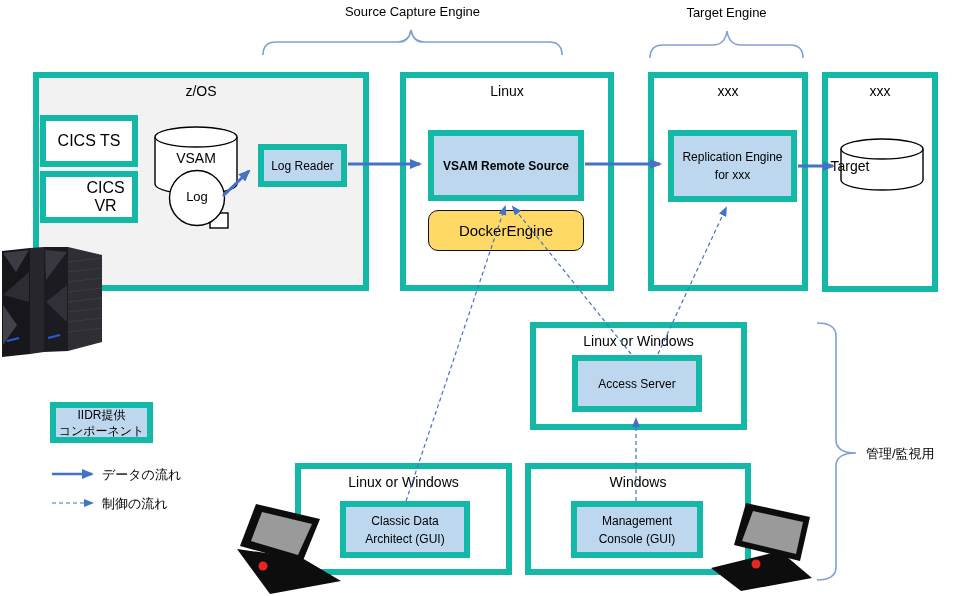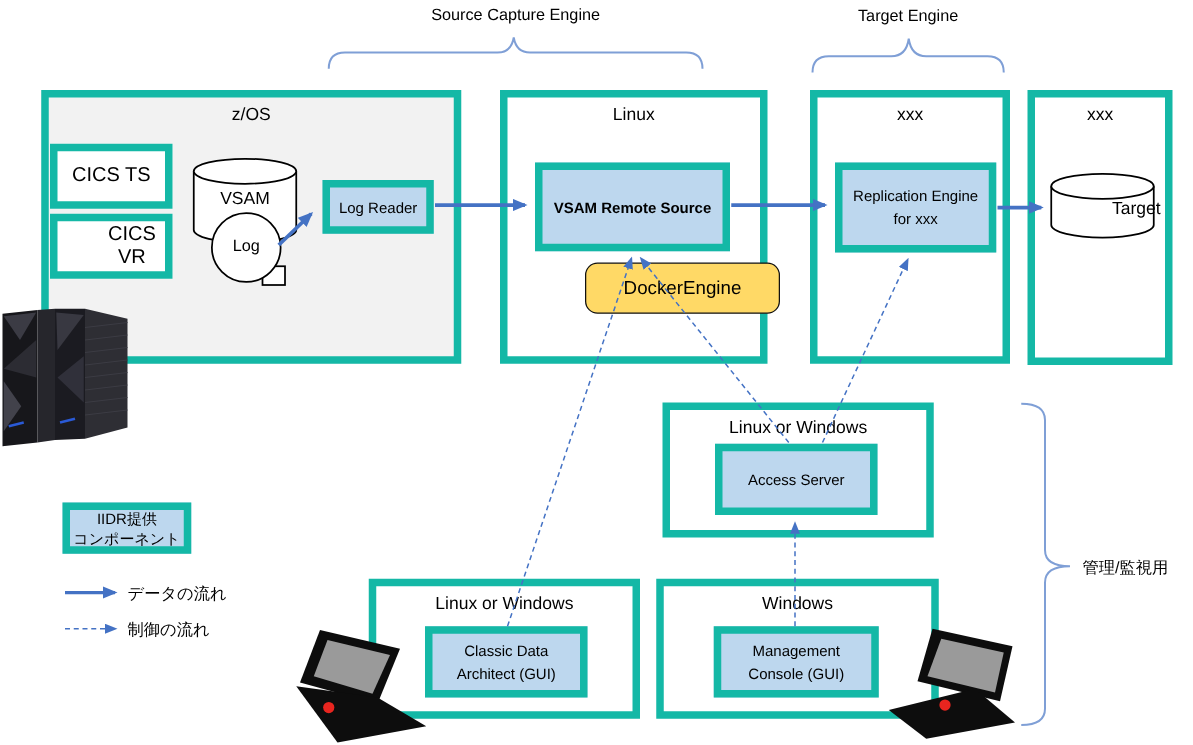--- a/index.html
+++ b/index.html
@@ -10,21 +10,21 @@
   .box{position:absolute;border:6px solid #14b8a6;background:#fff;box-sizing:border-box;z-index:1;}
   .gray{background:#F2F2F2;}
   .blue{background:#BDD7EE;}
   .yellow{background:#FFD966;border:1.5px solid #111;border-radius:10px;}
   .center{display:flex;align-items:center;justify-content:center;text-align:center;}
   .title{position:absolute;left:0;right:0;top:5px;text-align:center;font-size:13px;}
   .lbl{position:absolute;z-index:3;text-align:center;font-size:13px;}
   .toplbl{position:absolute;z-index:3;text-align:center;font-size:13px;}
   .fs12{font-size:12px;}
   .fs14{font-size:14px;}
-  .fs15{font-size:15px;margin-left:40px;}
+  .fs15{font-size:15px;}
   .legendtxt{position:absolute;z-index:3;font-size:13px;text-align:left;}
   svg{position:absolute;left:0;top:0;pointer-events:none;}
   #svg-under{z-index:2;}
   #svg-over{z-index:4;}
   .lh{line-height:18px;}
 </style>
 </head>
 <body>
 
 <div class="stage">
@@ -90,21 +90,21 @@
   <div class="box blue center fs12" style="left:50px;top:402px;width:103px;height:41px;line-height:16px;">
     <span><span>IIDR提供</span><br><span>コンポーネント</span></span>
   </div>
   <div class="legendtxt" style="left:102px;top:466px;width:120px;">データの流れ</div>
   <div class="legendtxt" style="left:102px;top:495px;width:120px;">制御の流れ</div>
 
   <div class="legendtxt fs14" style="left:866px;top:445px;width:88px;">管理/監視用</div>
 
   <div class="lbl fs14" style="left:155px;top:150px;width:82px;">VSAM</div>
   <div class="lbl" style="left:170px;top:189px;width:54px;">Log</div>
-  <div class="lbl fs14" style="left:873px;top:158px;width:72px;">Target</div>
+  <div class="lbl fs14" style="left:814px;top:158px;width:72px;">Target</div>
 
   <svg id="svg-under" width="954" height="596" viewBox="0 0 954 596">
 
     <g>
       <path d="M155,137 v47 a41,10 0 0 0 82,0 v-47" fill="#fff" stroke="#000" stroke-width="1.4"></path>
       <ellipse cx="196" cy="137" rx="41" ry="10" fill="#fff" stroke="#000" stroke-width="1.4"></ellipse>
     </g>
 
     <g>
       <rect x="210" y="213" width="18" height="15" fill="#fff" stroke="#000" stroke-width="1.4"></rect>

